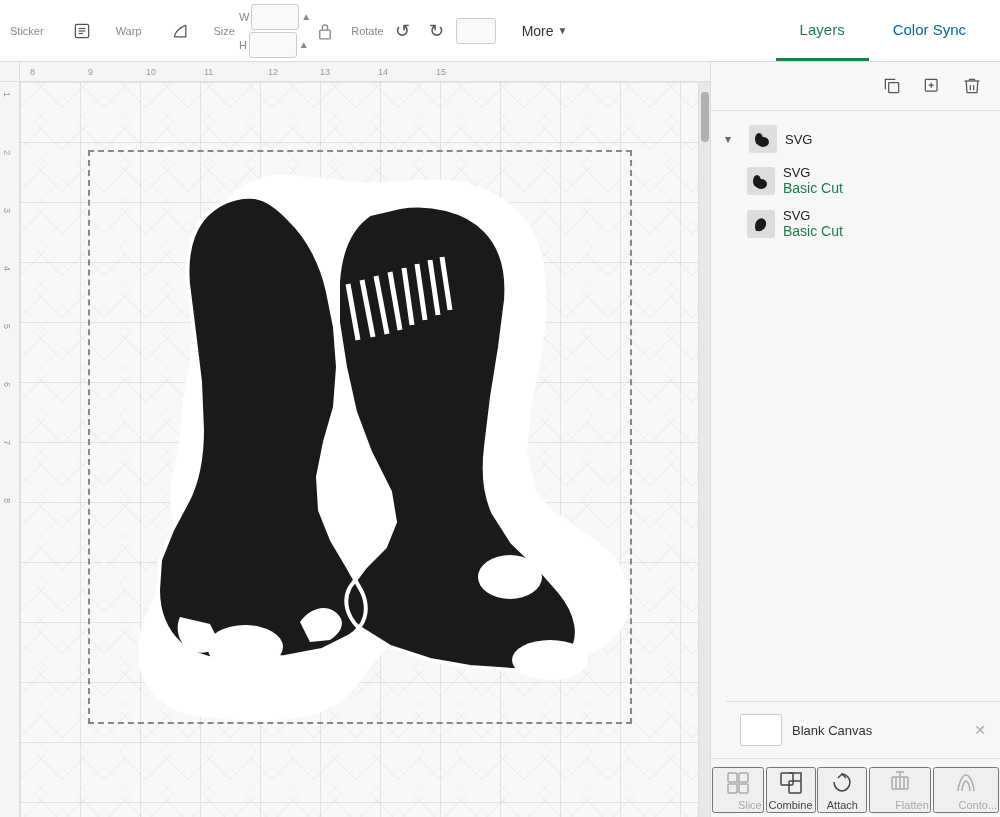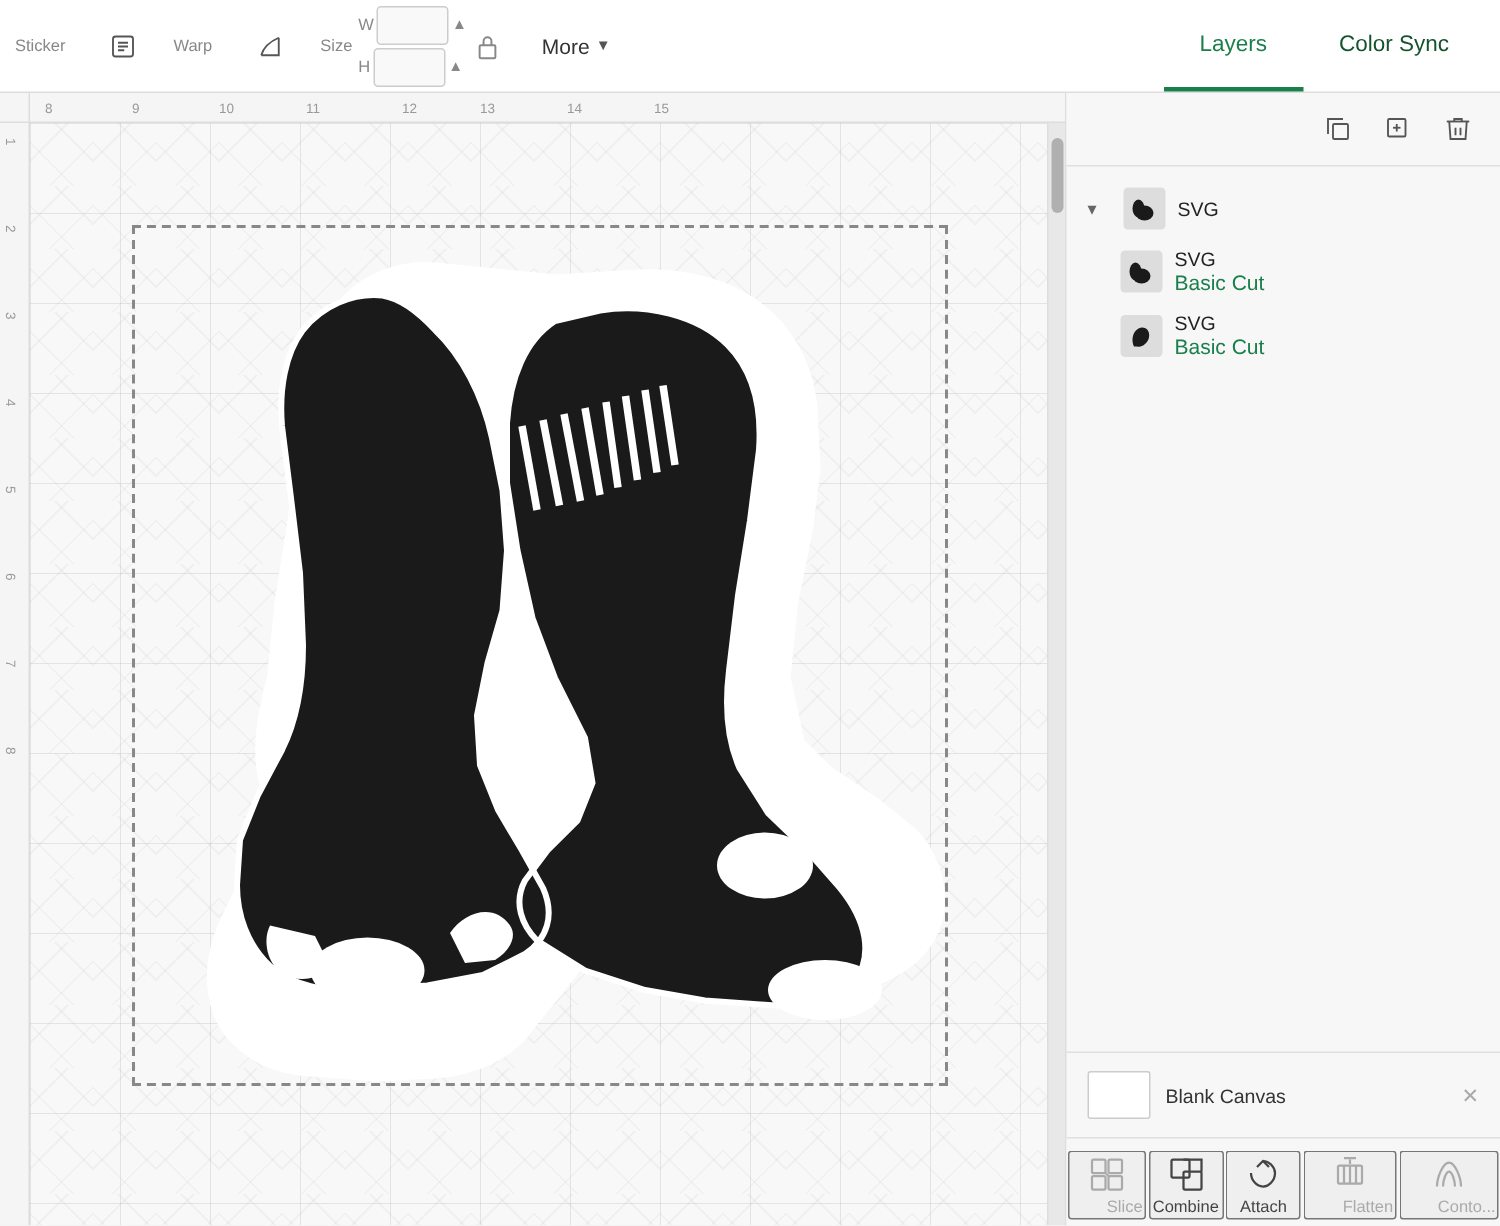--- a/index.html
+++ b/index.html
@@ -52,21 +52,21 @@
       display: flex; align-items: center; gap: 4px; padding: 6px 10px;
       border: none; background: transparent; cursor: pointer; font-size: 14px; color: #333;
     }
     .more-btn .caret { font-size: 10px; color: #555; }
     .toolbar-right-tabs {
       display: flex; align-items: center; margin-left: auto; height: 100%;
     }
     .tab-btn {
       padding: 0 24px; height: 100%; display: flex; align-items: center;
       font-size: 15px; cursor: pointer; border: none; background: transparent;
-      border-bottom: 3px solid transparent; color: #14532d;
+      border-bottom: 3px solid transparent; color: #0369a1;
     }
     .tab-btn.active { color: #1a7f4b; border-bottom: 3px solid #1a7f4b; font-weight: 500; justify-content: flex-end; }
 
     
     .canvas-area {
       display: flex;
       height: calc(817px - 62px);
       position: relative;
     }
     .main-canvas {
@@ -180,21 +180,21 @@
     }
     .layer-thumb svg { width: 22px; height: 22px; }
     .layer-info { flex: 1; }
     .layer-title { font-size: 13px; color: #222; font-weight: 500; }
     .layer-sub { font-size: 14px; color: #1a7f4b; }
     .layer-child { padding-left: 36px; }
 
     
     .blank-canvas-row {
       display: flex; align-items: center; gap: 10px;
-      padding: 12px 14px; border-top: 1px solid #e0e0e0;
+      padding: 12px 14px; border-top: 1px solid #e0e0e0; margin-left: 15px;
     }
     .blank-canvas-thumb {
       width: 42px; height: 32px; background: #fff;
       border: 1px solid #ccc; border-radius: 2px; flex-shrink: 0;
     }
     .blank-canvas-label { font-size: 13px; color: #333; }
     .close-x {
       margin-left: auto; font-size: 14px; color: #aaa; cursor: pointer;
     }
 
@@ -255,20 +255,26 @@
       </div>
     </div>
     <div class="lock-icon-wrap">
       <svg viewBox="0 0 16 20" width="14" height="18" fill="none" stroke="#888" stroke-width="1.5">
         <rect x="2" y="9" width="12" height="10" rx="1"></rect>
         <path d="M5 9 V6 A3 3 0 0 1 11 6 V9"></path>
       </svg>
     </div>
   </div>
 
+  <div class="toolbar-group rotate-group">
+    <span class="toolbar-label">Rotate</span>
+    <button class="rotate-btn">↺</button>
+    <button class="rotate-btn">↻</button>
+    <input class="size-input" type="text" value="" style="width: 40px;">
+  </div>
 
   <button class="more-btn">
     <span>More</span>
     <span class="caret">▼</span>
   </button>
 
   <div class="toolbar-right-tabs">
     <button class="tab-btn active">
       <span>Layers</span>
     </button>

